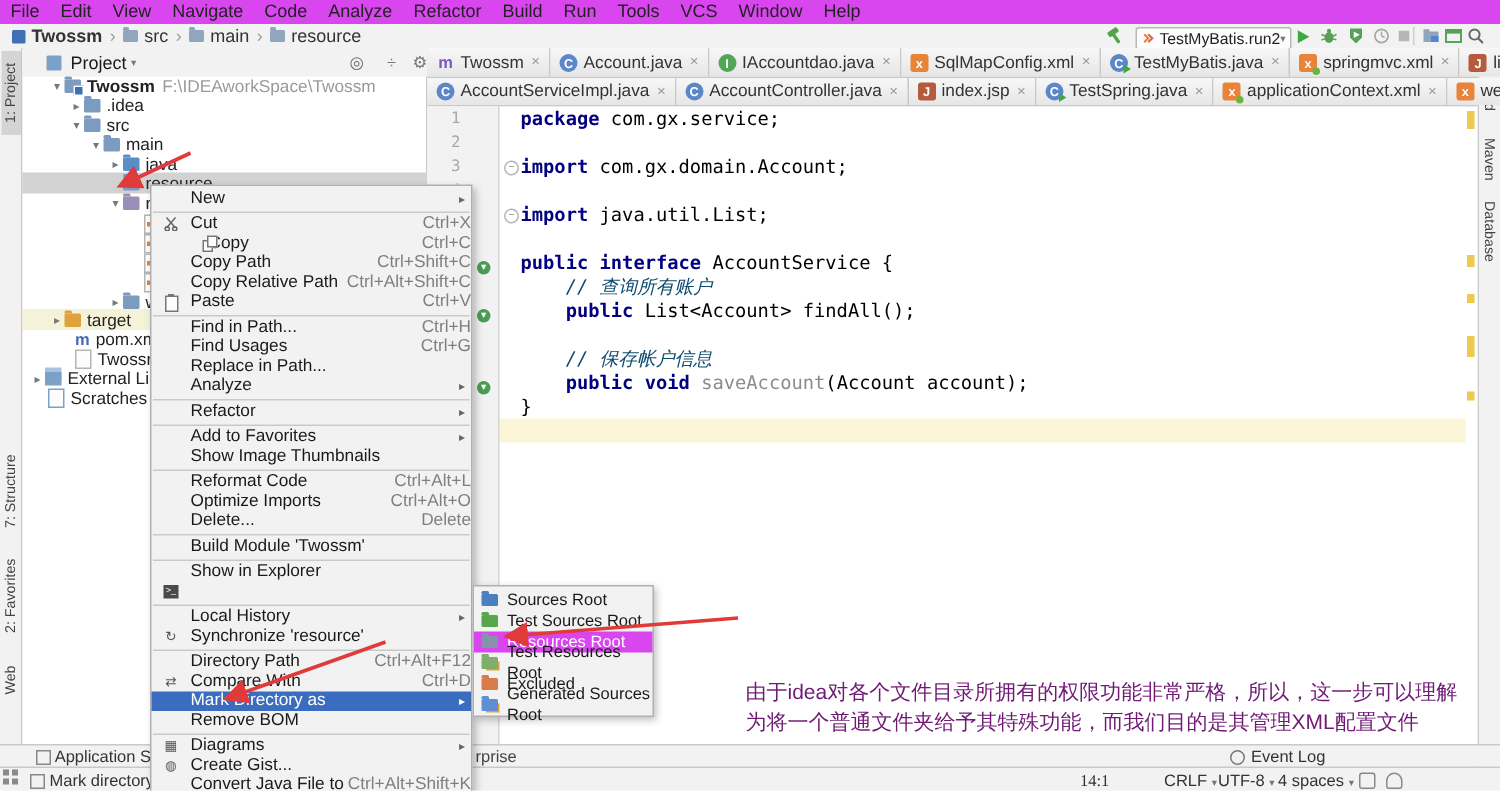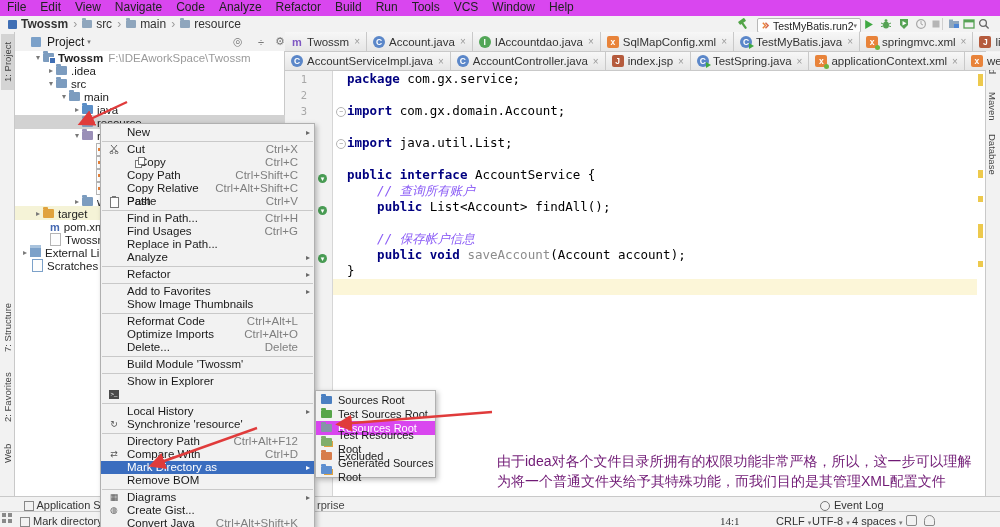--- a/index.html
+++ b/index.html
@@ -72,29 +72,29 @@
   .ic.mod{background:transparent;color:#7e57c2;font-size:11px;}
   .ic.run::before{content:"";position:absolute;right:-2px;bottom:-1px;border-left:5px solid #3fa842;border-top:3px solid transparent;border-bottom:3px solid transparent;}
 
   
   .editorbg{left:285px;top:71px;width:700px;height:440px;background:#fff;}
   .gutter{left:285px;top:71px;width:48px;height:440px;background:#f2f2f2;border-right:1px solid #d6d6d6;box-sizing:border-box;}
   .caretline{left:333px;top:279px;width:644px;height:16px;background:#fcf6d8;}
   .cl{position:absolute;left:347px;height:16px;line-height:16px;font-family:"DejaVu Sans Mono","Liberation Mono",monospace;font-size:12.5px;white-space:pre;color:#000;}
   .lnum{position:absolute;left:287px;width:20px;text-align:right;font-family:"DejaVu Sans Mono",monospace;font-size:10.5px;color:#a8a8a8;height:16px;line-height:16px;}
   .kw{color:#000080;font-weight:bold;}
-  .cm{color:#8b5cf6;font-style:italic;}
+  .cm{color:#0c4a6e;font-style:italic;}
   .gry{color:#8c8c8c;}
   .implic{position:absolute;left:318px;width:9px;height:9px;border-radius:50%;background:#499c54;color:#fff;font-size:7px;line-height:9px;text-align:center;}
   .foldm{position:absolute;left:336px;width:8px;height:8px;border:1px solid #b5b5b5;border-radius:50%;background:#fff;color:#888;font-size:7px;line-height:8px;text-align:center;}
   .stripe{position:absolute;left:978px;width:5px;background:#edc94d;}
 
   
   .cmenu{left:100px;top:123px;width:215px;height:420px;background:#f2f2f2;border:1px solid #b0b0b0;box-shadow:2px 2px 5px rgba(0,0,0,.25);padding-top:2px;box-sizing:border-box;z-index:50;}
-  .mi{position:relative;height:13px;line-height:13px;font-size:11.5px;padding:0 16px 0 26px;display:flex;}
+  .mi{position:relative;height:13px;line-height:13px;font-size:11.5px;padding:0 0 0 26px;display:flex;}
   .mi .mil{flex:1;}
   .mi .mis{color:#7f7f7f;}
   .mi.sub::after{content:"▸";position:absolute;right:4px;top:0;font-size:8px;color:#666;}
   .mi.sel{background:#3a6dbf;color:#fff;}
   .mi.sel.sub::after{color:#fff;}
   .msep{height:1px;background:#c9c9c9;margin:1.5px 1px;}
   .mic{position:absolute;left:7px;top:1px;width:12px;height:11px;font-size:9px;line-height:11px;color:#555;text-align:center;}
   .ic-copy{position:relative;}
   .ic-copy::before{content:"";position:absolute;left:1px;top:3px;width:5px;height:6px;border:1px solid #767676;background:#fdfdfd;}
   .ic-copy::after{content:"";position:absolute;left:4px;top:0;width:5px;height:6px;border:1px solid #767676;background:#fdfdfd;}

